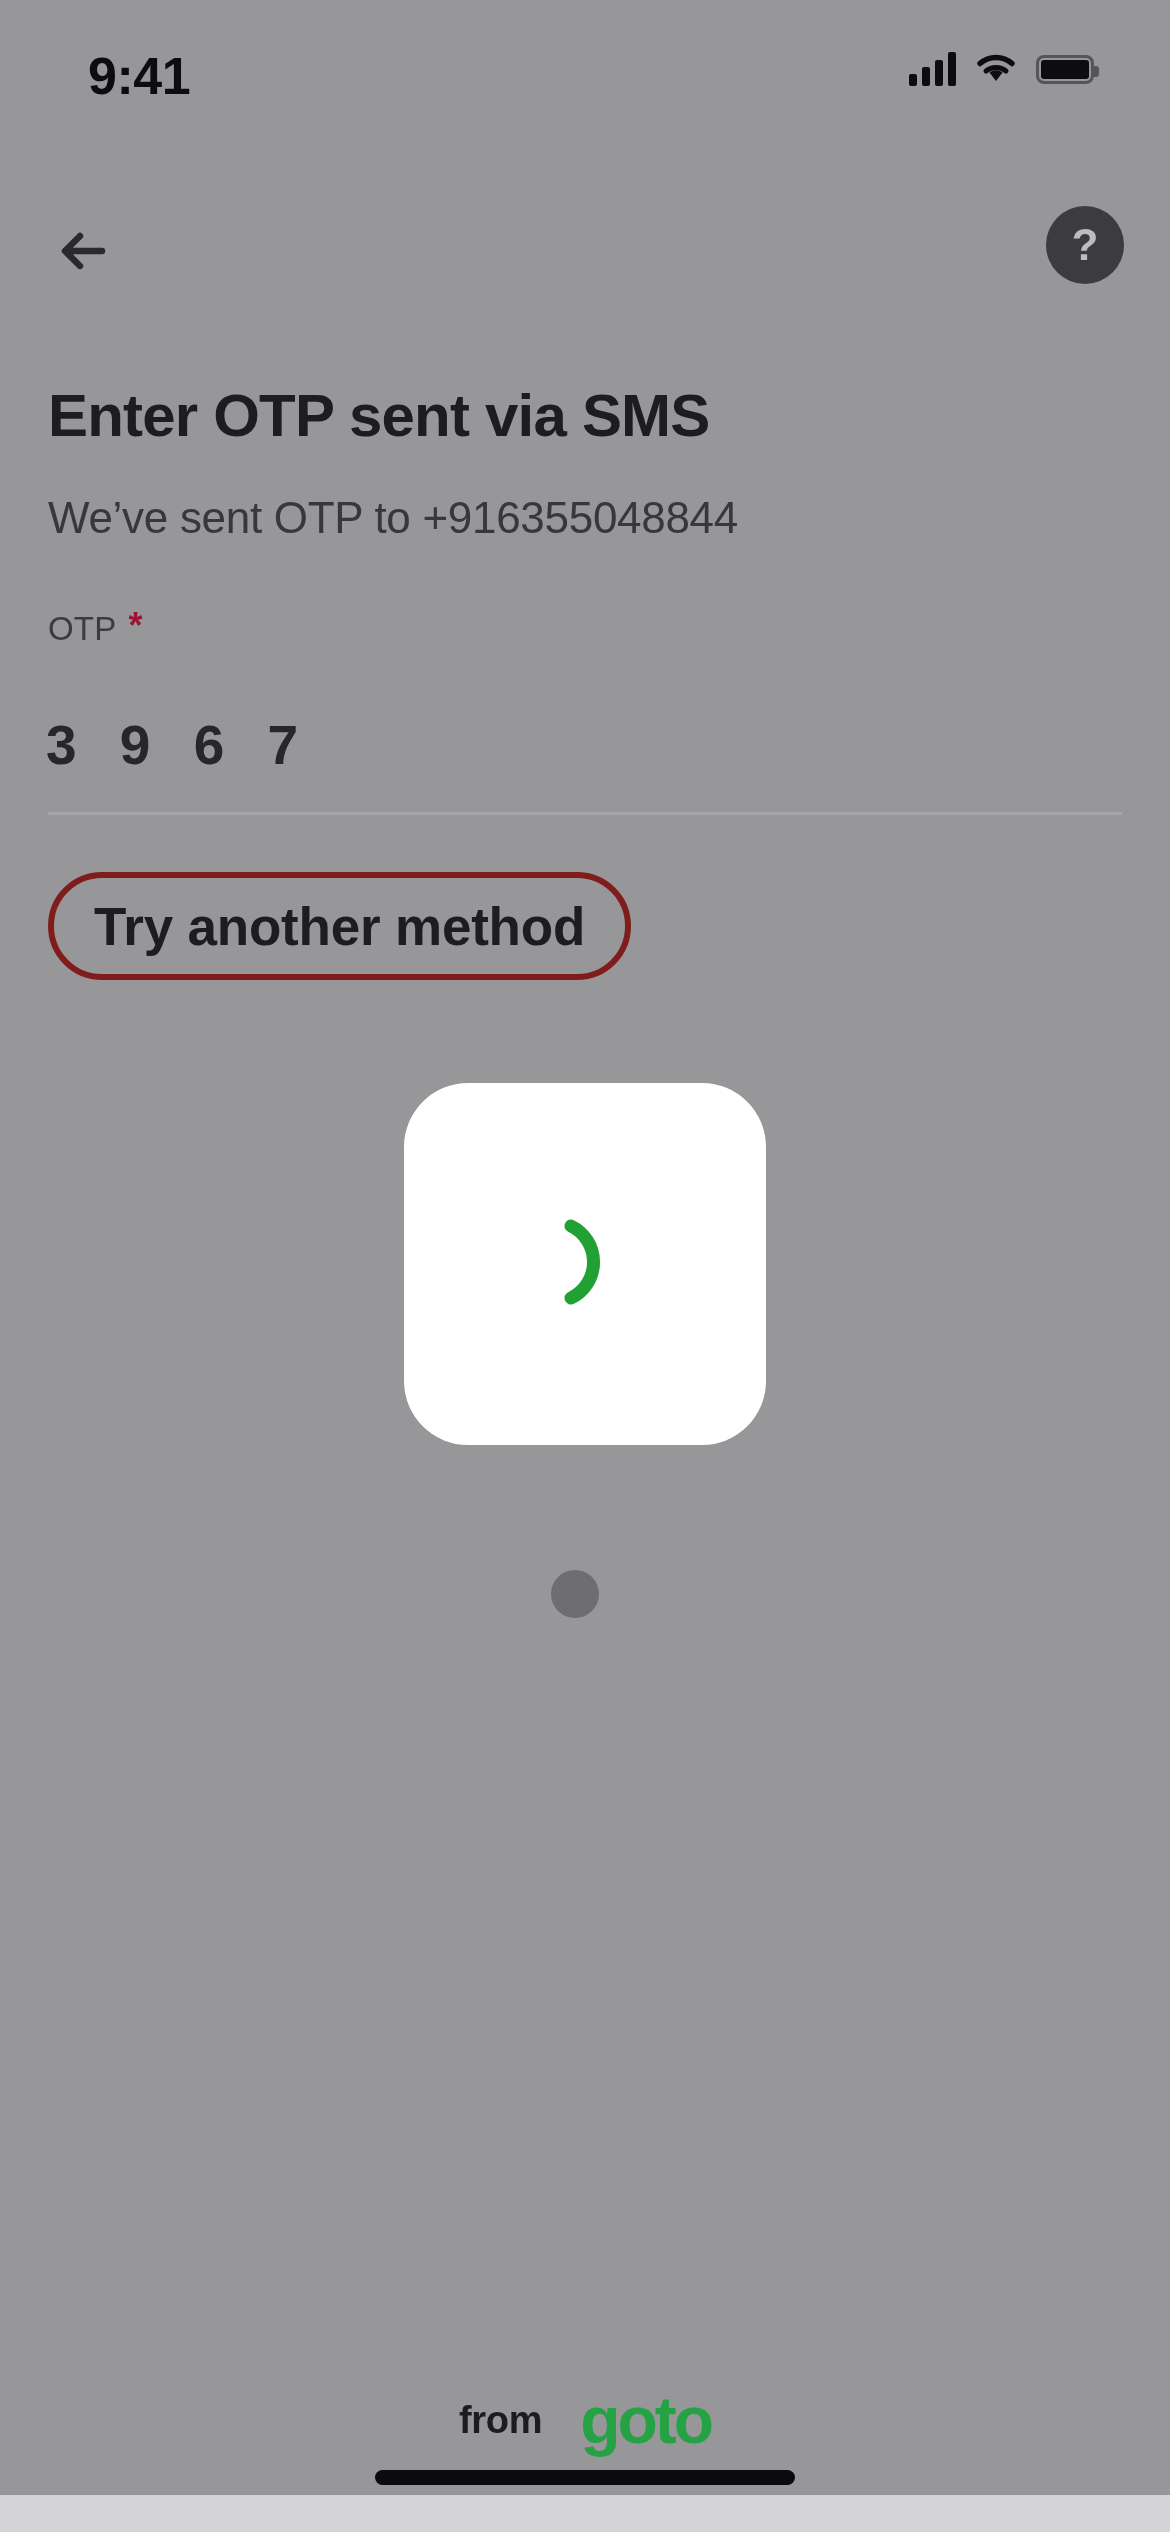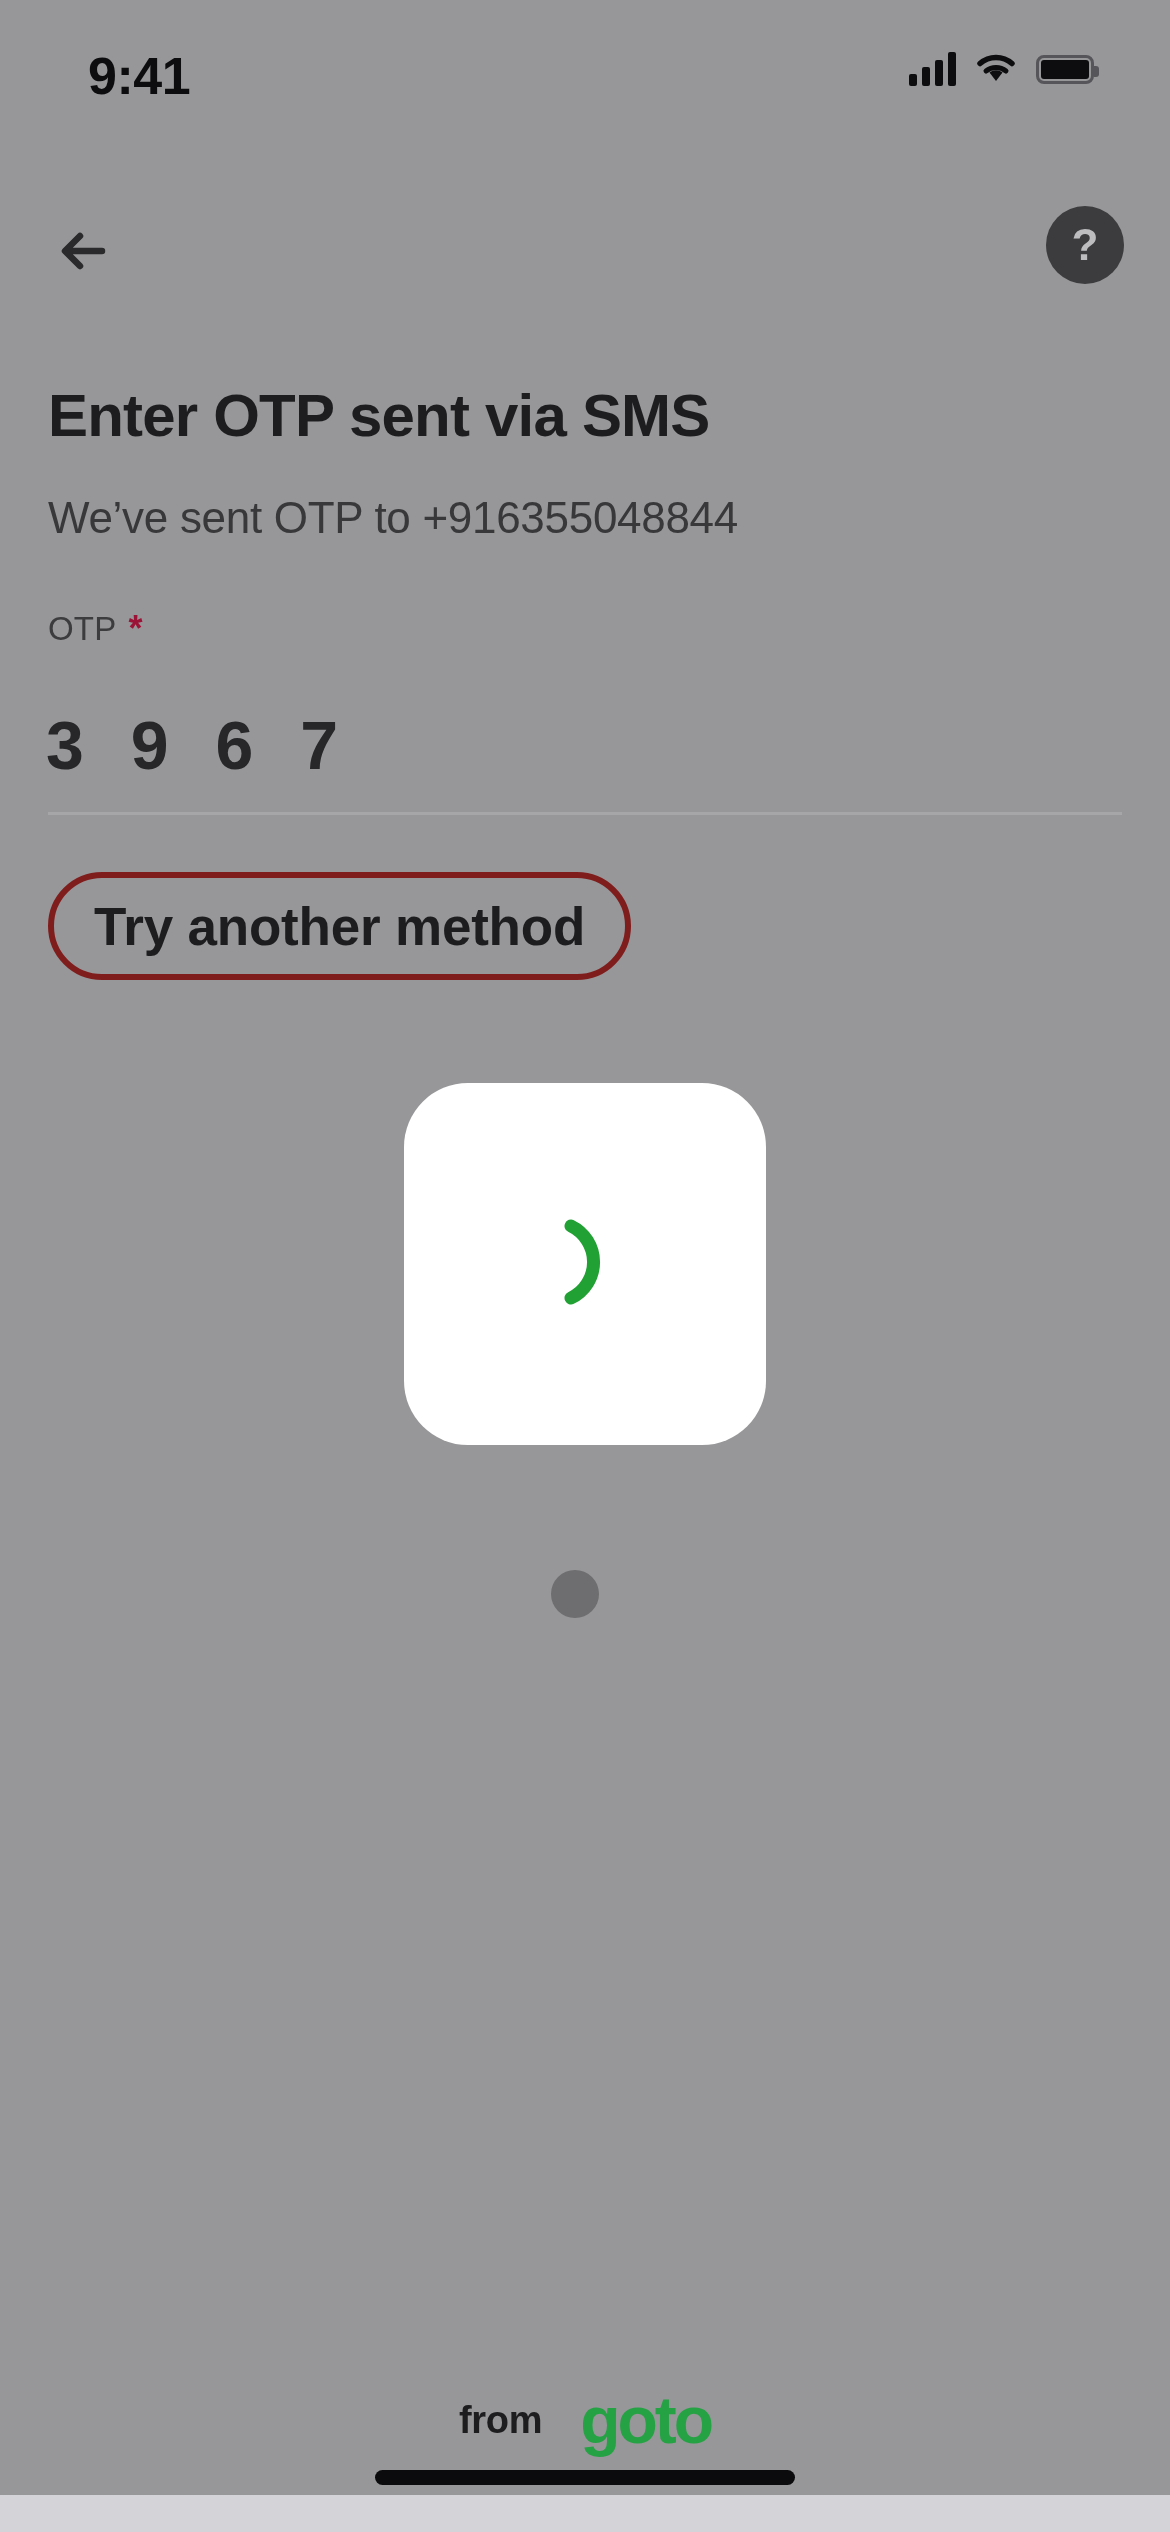--- a/index.html
+++ b/index.html
@@ -78,32 +78,32 @@
     font-size:60px; font-weight:700; color:#1d1d1f;
     letter-spacing:-0.8px; line-height:1;
   }
   #subtitle {
     position:absolute; left:48px; top:496px;
     font-size:44px; font-weight:400; color:#38383a;
     letter-spacing:-0.3px; line-height:1;
   }
   #otp-label-row {
     position:absolute; left:48px; top:610px;
-    display:flex; align-items:center; gap:12px;
+    display:flex; align-items:flex-start; gap:12px;
   }
   #otp-label { font-size:33px; color:#3c3c3e; letter-spacing:0.2px; }
   #otp-required { font-size:36px; color:#9b1437; font-weight:700; line-height:0.9; }
 
   #otp-row {
     position:absolute; left:0; top:690px;
     width:1170px; height:110px;
   }
   #otp-digits {
     position:absolute; left:46px; top:0;
-    font-size:68px; font-weight:700; color:#27272a;
+    font-size:55px; font-weight:700; color:#27272a;
     letter-spacing:14px; line-height:110px;
   }
   #resend-timer {
     position:absolute; right:44px; top:0;
     height:110px; display:flex; align-items:center; gap:22px;
   }
   .arc-spinner {
     width:56px; height:56px; position:relative;
   }
   .arc-spinner svg { display:block; }

